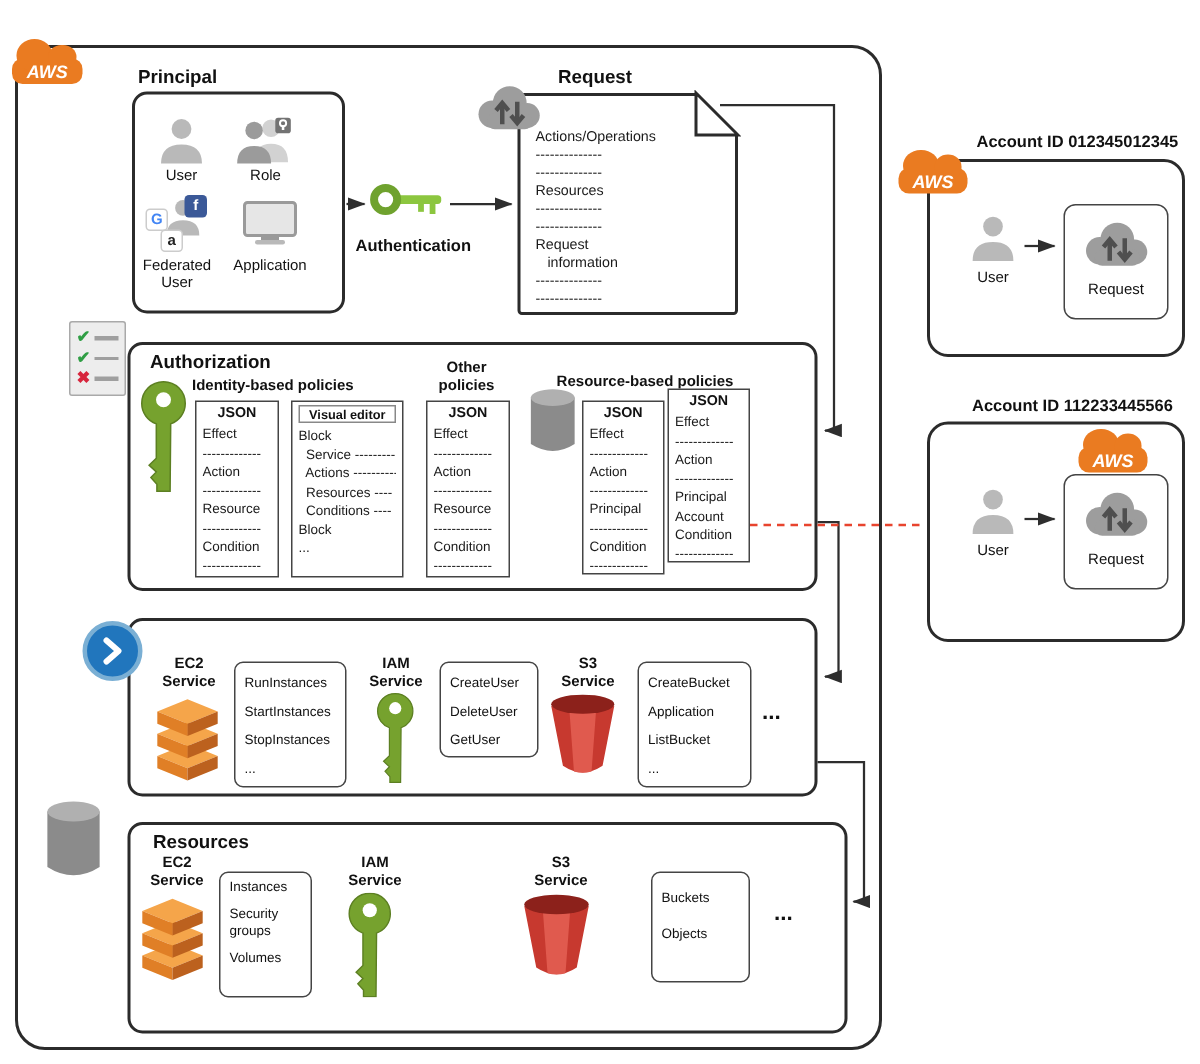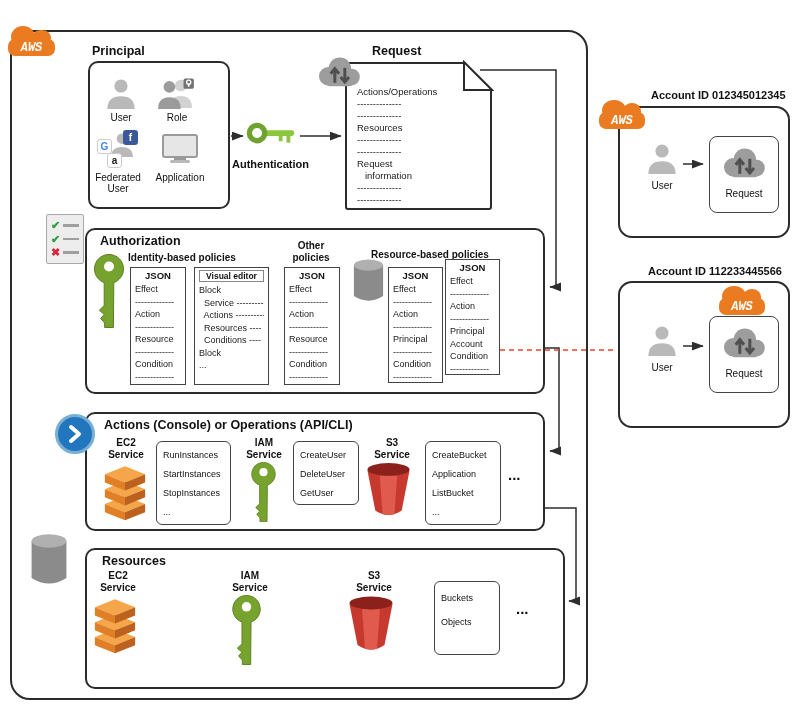--- a/index.html
+++ b/index.html
@@ -17,21 +17,21 @@
   .dochdr { font-size:9.5px; font-weight:bold; text-align:center; margin-bottom:2px; white-space:nowrap; }
   .dochdr.boxed { border:1px solid #888; font-size:8.5px; padding:0 1px; }
   .ln { font-size:9px; line-height:12.5px; white-space:pre; overflow:hidden; color:#1a1a1a; }
   .rln { font-size:9.5px; line-height:12px; white-space:pre; color:#1a1a1a; }
   .listbox { position:absolute; background:#fff; border:1.5px solid #444; border-radius:6px; padding:4px 6px; overflow:hidden; }
   .op { font-size:9px; line-height:19px; white-space:nowrap; }
   .res { font-size:9px; line-height:11px; margin-bottom:7px; }
   .res2 { font-size:9px; line-height:24px; }
   .iamrow { display:flex; align-items:center; gap:3px; height:22px; font-size:9px; }
   .more { position:absolute; font-size:15px; font-weight:bold; }
-  .aws-badge { position:absolute; z-index:6;font-family:Liberation Mono, monospace; }
+  .aws-badge { position:absolute; z-index:6; }
   .aws-badge i { position:absolute; background:#EA7B21; }
   .aws-badge .b1 { left:0; right:0; bottom:0; height:58%; border-radius:7px; }
   .aws-badge .b2 { left:6%; top:0; width:52%; height:74%; border-radius:50%; }
   .aws-badge .b3 { right:8%; top:12%; width:40%; height:56%; border-radius:50%; }
   .aws-badge span { position:absolute; left:0; right:0; bottom:2%; text-align:center; color:#fff;
                     font-weight:bold; font-style:italic; font-size:12px; z-index:2; }
   .checklist { position:absolute; background:#EDEDED; border:1.5px solid #A9A9A9; border-radius:2px;
                padding:4px 4px; display:flex; flex-direction:column; justify-content:space-between; z-index:5; }
   .chkrow { display:flex; align-items:center; gap:3px; height:13px; }
   .chkrow i { flex:1; height:2.5px; background:#9F9F9F; }
@@ -145,21 +145,21 @@
   </div>
   <div class="caption" style="left:88px;top:172px;width:60px">Federated User</div>
   <svg class="icon" style="left:162px;top:134px" width="36" height="30">
       <use href="#sym-app"></use>
     </svg>
   <div class="caption" style="left:150px;top:172px;width:60px">Application</div>
 
   <svg class="icon" style="left:246px;top:118px" width="52px" height="32">
       <use href="#sym-key-h"></use>
     </svg>
-  <div class="title-sm" style="left:232px;top:158px;width:82px;text-align:left">Authentication</div>
+  <div class="title-sm" style="left:232px;top:158px;width:82px;text-align:right">Authentication</div>
 
   <div class="title-md" style="left:372px;top:44px">Request</div>
   <div class="abs" style="left:345px;top:62px;width:147px;height:148px;background:#fff;border:2px solid #2b2b2b;border-radius:3px"></div>
   <svg class="abs" style="left:462px;top:60px" width="32" height="32">
     <polygon points="2,1 32,1 32,32" fill="#ffffff"></polygon>
     <polygon points="2,2 30,30 2,30" fill="#ffffff" stroke="#2b2b2b" stroke-width="2"></polygon>
   </svg>
   <svg class="icon" style="left:314px;top:54px;z-index:4" width="50" height="36">
       <use href="#sym-cloud"></use>
     </svg>
@@ -266,21 +266,20 @@
         <div class="ln">-------------</div>
       </div>
   </div>
 
   <div class="chevcircle" style="left:55px;top:414px">
     <svg width="16" height="20" viewBox="0 0 16 20">
         <polyline points="4,3 12,10 4,17" stroke="#fff" stroke-width="4" fill="none" stroke-linecap="round" stroke-linejoin="round"></polyline>
       </svg>
   </div>
   <div class="box" style="left:85px;top:412px;width:460px;height:119px;border-radius:10px"></div>
-  <div class="title-md" style="left:104px;top:418px">Actions (Console) or Operations (API/CLI)</div>
   <div class="svcname" style="left:100px;top:437px;width:52px">EC2
 Service</div>
   <svg class="icon" style="left:102px;top:464px" width="46" height="58">
       <use href="#sym-ec2"></use>
     </svg>
   <div class="listbox" style="left:156px;top:441px;width:75px;height:84px">
       <div class="op">RunInstances</div>
       <div class="op">StartInstances</div>
       <div class="op">StopInstances</div>
       <div class="op">...</div>
@@ -312,20 +311,25 @@
   <svg class="icon" style="left:30px;top:532px;z-index:5" width="38" height="56">
       <use href="#sym-cyl"></use>
     </svg>
   <div class="box" style="left:85px;top:548px;width:480px;height:141px;border-radius:10px"></div>
   <div class="title-md" style="left:102px;top:554px">Resources</div>
   <div class="svcname" style="left:92px;top:570px;width:52px">EC2
 Service</div>
   <svg class="icon" style="left:92px;top:597px" width="46" height="58">
       <use href="#sym-ec2"></use>
     </svg>
+  <div class="listbox" style="left:146px;top:581px;width:62px;height:84px">
+      <div class="res">Instances</div>
+      <div class="res">Security groups</div>
+      <div class="res">Volumes</div>
+    </div>
   <div class="svcname" style="left:224px;top:570px;width:52px">IAM
 Service</div>
   <svg class="icon" style="left:232px;top:595px" width="29" height="70">
       <use href="#sym-key"></use>
     </svg>
   <div class="svcname" style="left:348px;top:570px;width:52px">S3
 Service</div>
   <svg class="icon" style="left:348px;top:591px" width="46" height="66">
       <use href="#sym-s3"></use>
     </svg>

